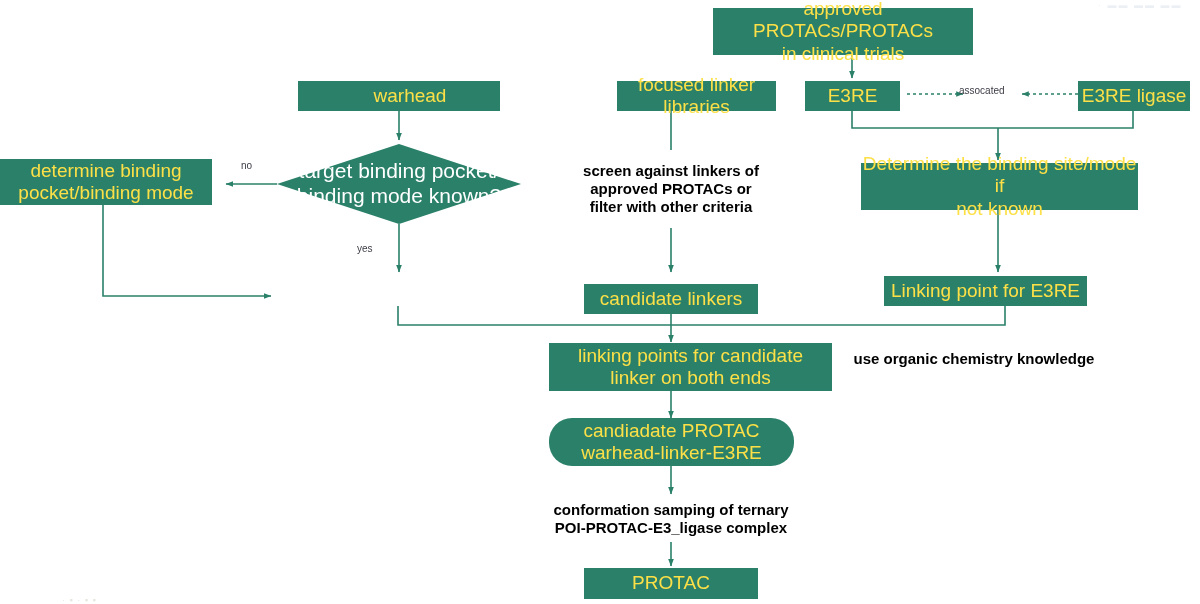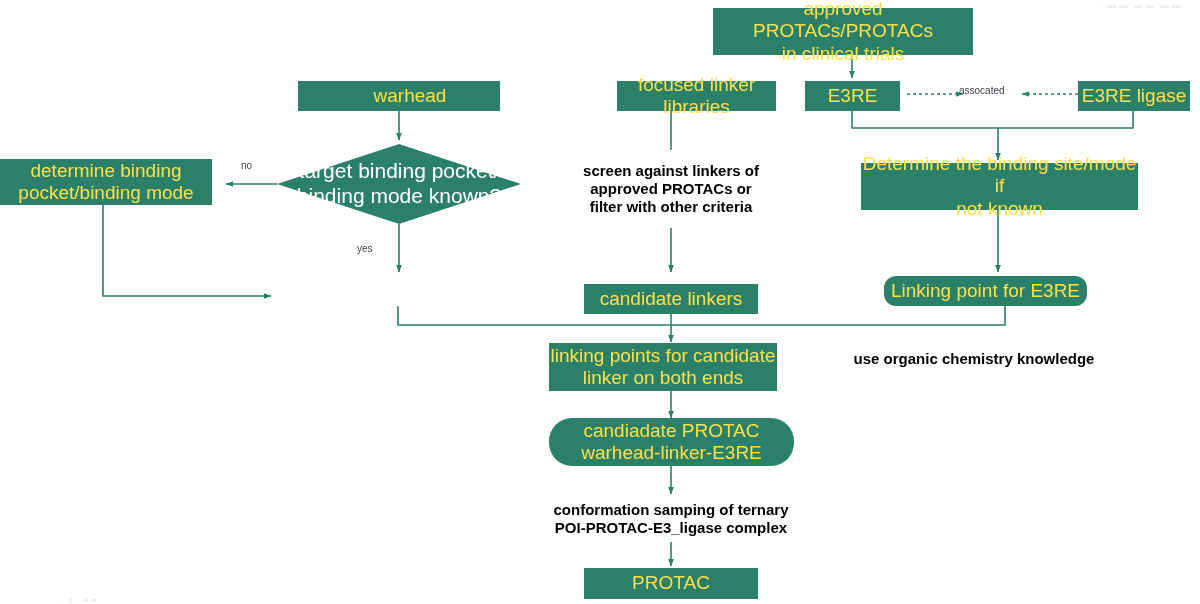--- a/index.html
+++ b/index.html
@@ -175,25 +175,25 @@
   <div class="node box" style="left:861px; top:163px; width:277px; height:47px;">
     <span class="lbl">Determine the binding site/mode if
 not known</span>
   </div>
 
 
   <div class="node box" style="left:584px; top:276px; width:174px; height:30px;margin-top:8px;">
     <span class="lbl">candidate linkers</span>
   </div>
 
-  <div class="node box" style="left:884px; top:276px; width:203px; height:30px;border-radius:12px;">
+  <div class="node box" style="left:884px; top:276px; width:203px; height:30px;">
     <span class="lbl">Linking point for E3RE</span>
   </div>
 
-  <div class="node box" style="left:549px; top:343px; width:228px; height:48px;">
+  <div class="node box" style="left:549px; top:343px; width:283px; height:48px;">
     <span class="lbl">linking points for candidate
 linker on both ends</span>
   </div>
 
   <div class="node plain" style="left:843px; top:348px; width:262px; height:22px;text-align:center;">
     <span class="lbl">use organic chemistry knowledge</span>
   </div>
 
   <div class="node box" style="left:549px; top:418px; width:245px; height:48px;border-radius:23px;">
     <span class="lbl">candiadate PROTAC

